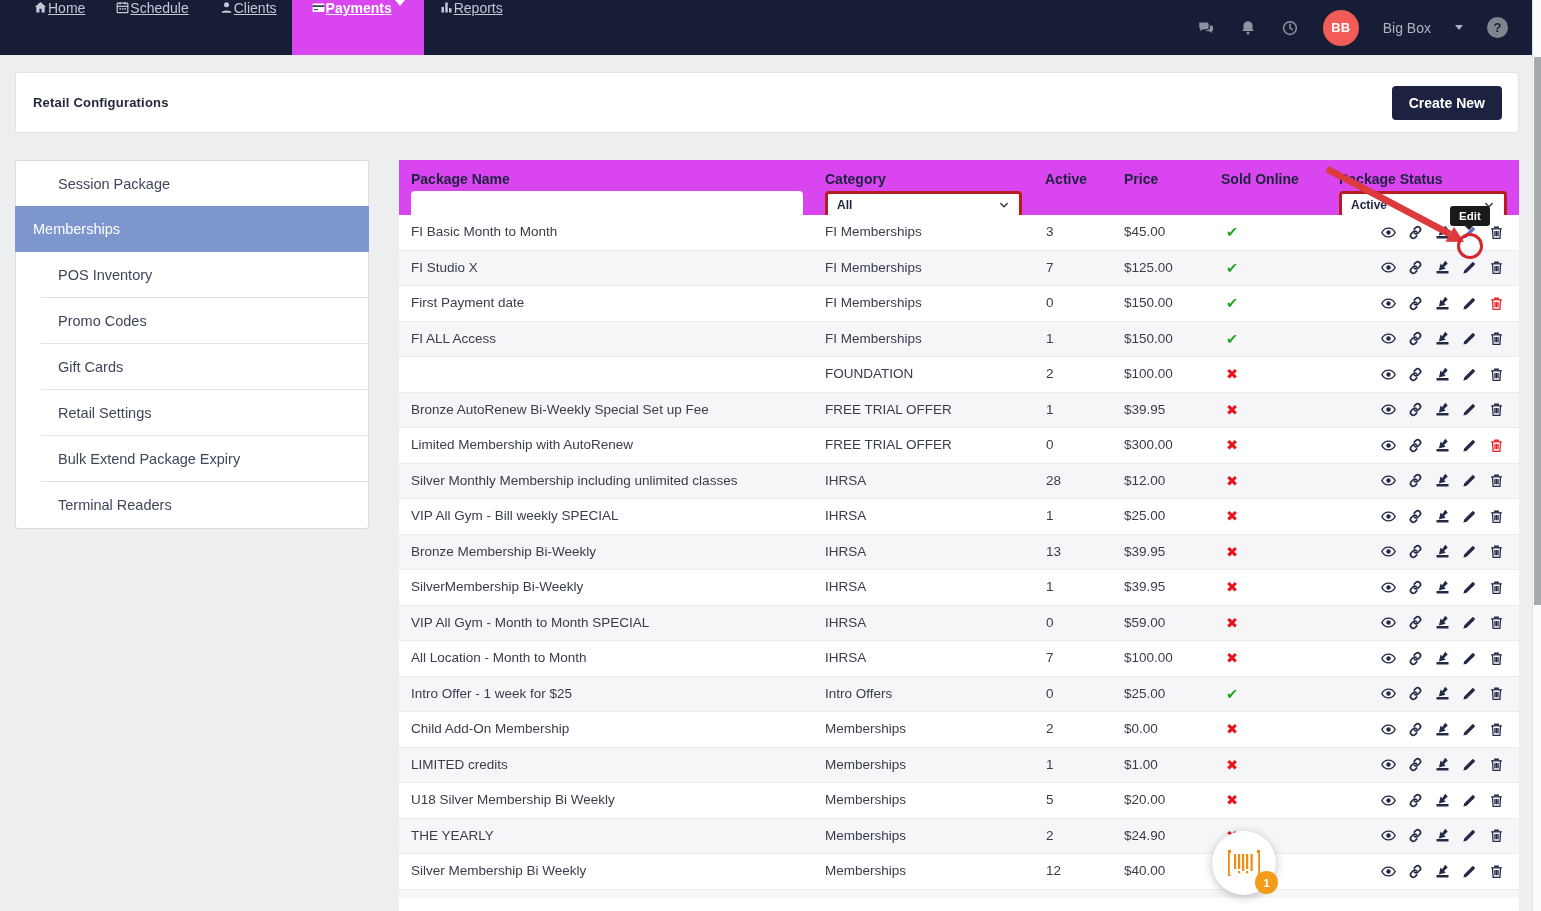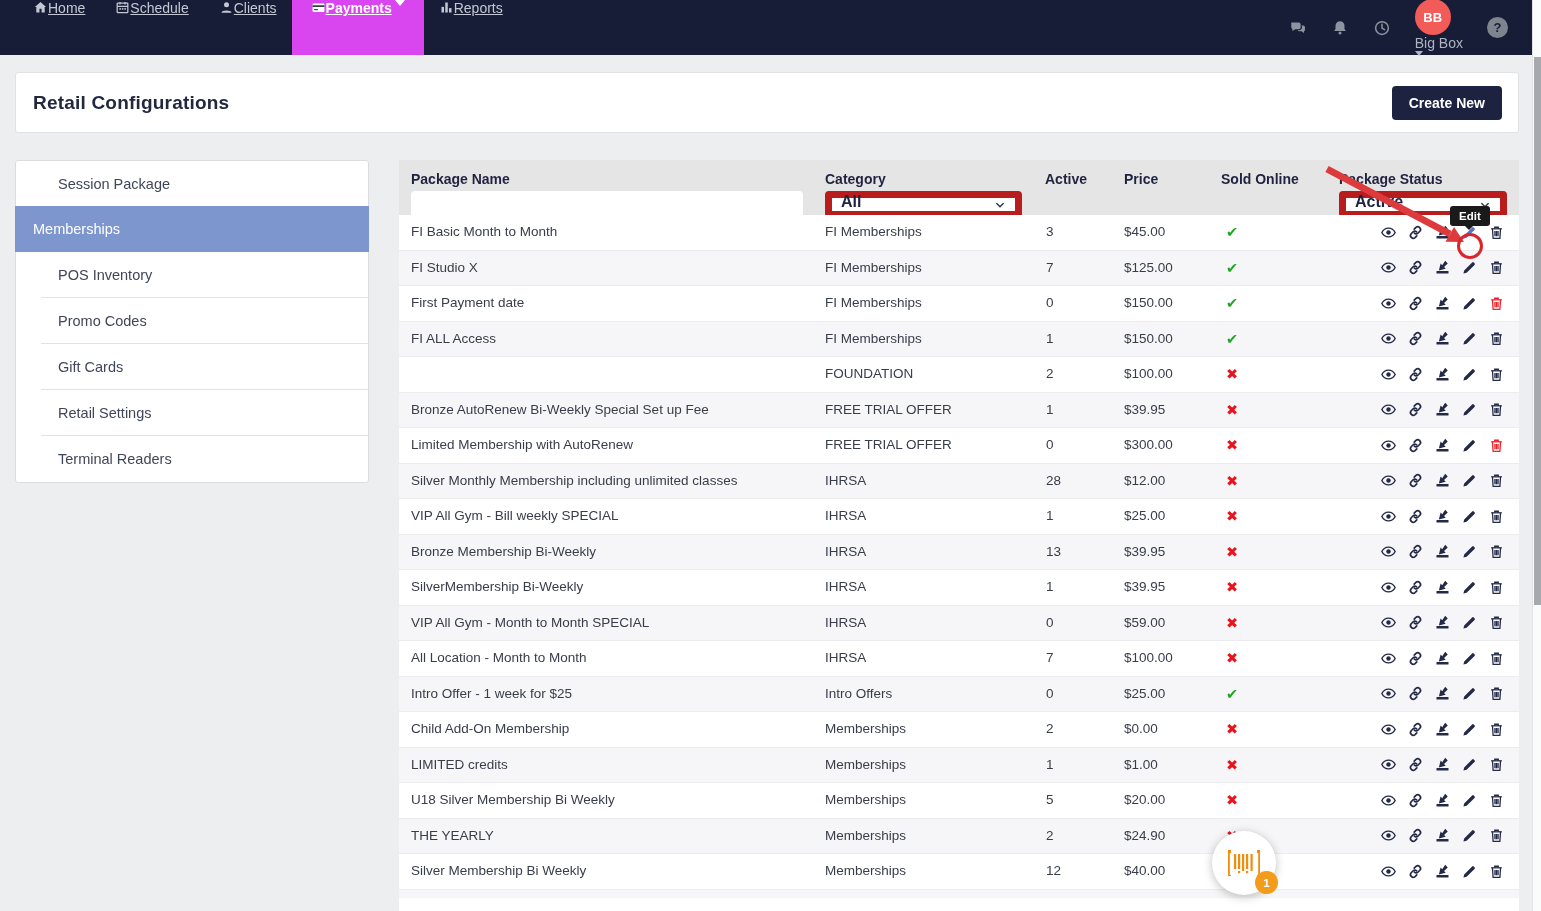--- a/index.html
+++ b/index.html
@@ -9,48 +9,48 @@
   
   .topnav { position:absolute; left:0; top:0; width:1532px; height:55px; background:#171d37; display:flex; align-items:stretch; z-index:10; }
   .nav-left { display:flex; align-items:stretch; padding-left:18px; }
   .nav-item { display:flex; align-items:flex-start; padding:0 15px; color:#c3c8d4; font-size:14px; cursor:pointer;text-decoration:underline; }
   .nav-item.active { background:#d946ef; color:#ffffff; font-weight:700; padding:0 19px; }
   .nav-item svg { width:15px; height:15px; }
   .nav-caret { width:0; height:0; border-left:5px solid transparent; border-right:5px solid transparent; border-top:6px solid currentColor; margin-left:3px; }
   .nav-right { margin-left:auto; display:flex; align-items:center; gap:24px; padding-right:24px; color:#8d93a0; }
   .nav-right svg { width:18px; height:18px; }
   .avatar { width:36px; height:36px; border-radius:50%; background:#f25b57; color:#fff; font-weight:700; font-size:13px; display:flex; align-items:center; justify-content:center; }
-  .user-group { display:flex; align-items:flex-start; gap:0;flex-direction:column; }
+  .user-group { display:flex; align-items:center; gap:24px; }
   .user-name { color:#aeb4c0; font-size:14px; }
   .user-caret { width:0; height:0; border-left:4.5px solid transparent; border-right:4.5px solid transparent; border-top:5.5px solid #aeb4c0; }
   .help-circle { width:21px; height:21px; border-radius:50%; background:#7f858f; color:#171d37; font-weight:700; font-size:13px; display:flex; align-items:center; justify-content:center; }
 
   
   .page-card { position:absolute; left:15px; top:72px; width:1504px; height:61px; background:#fff; border:1px solid #e0e2e5; border-radius:3px; display:flex; align-items:center; }
-  .page-title { margin-left:17px; font-size:19px; font-weight:700; color:#23283f; letter-spacing:.2px; }
+  .page-title { margin-left:17px; font-size:13px; font-weight:700; color:#23283f; letter-spacing:.2px; }
   .btn-create { margin-left:auto; margin-right:16px; background:#1c2240; color:#fff; font-size:14px; font-weight:600; padding:9px 17px; border:none; border-radius:4px; cursor:pointer; font-family:inherit; }
 
   
   .sidebar { position:absolute; left:15px; top:160px; width:354px; background:#fff; border:1px solid #dadcdf; border-radius:3px; }
   .side-item { height:46px; display:flex; align-items:center; padding-left:17px; font-size:14.5px; color:#40465a; border-bottom:1px solid #e2e3e6; cursor:pointer;margin-left:25px; }
   .side-item:last-child { border-bottom:none; }
   .side-item.active { background:#7d96ce; color:#ffffff; margin:-1px -1px 0 -1px; padding-left:18px; border-bottom:1px solid #7d96ce; }
 
   
   .table-wrap { position:absolute; left:399px; top:160px; width:1120px; height:751px; overflow:hidden; background:#fff; }
-  .thead { position:relative; height:55px; background:#e5e5e5; }
+  .thead { position:relative; height:55px; background:#d946ef; }
   .th-label { position:absolute; top:11px; font-size:14px; font-weight:700; color:#1e2340; }
   .th-name   { left:12px; }
   .th-cat    { left:426px; }
   .th-active { left:646px; }
   .th-price  { left:725px; }
   .th-sold   { left:822px; }
   .th-status { left:940px; }
   .f-input { position:absolute; left:12px; top:31px; width:392px; height:27px; border:none; border-radius:4px; background:#fff; padding:0 9px; font-size:13.5px; color:#2a2f45; font-family:inherit; outline:none; }
-  .fselect { position:absolute; top:31px; height:27px; background:#fff; border:7px solid #b91c1c; border-radius:4px; display:flex; align-items:flex-end; font-size:16px; font-weight:700; color:#1e2340; padding:0 9px; cursor:pointer; }
+  .fselect { position:absolute; top:31px; height:27px; background:#fff; border:3px solid #b91c1c; border-radius:4px; display:flex; align-items:center; font-size:12px; font-weight:700; color:#1e2340; padding:0 9px; cursor:pointer; }
   .fselect-cat { left:426px; width:197px; }
   .fselect-status { left:940px; width:168px; }
   .fselect svg { width:12px; height:12px; margin-left:auto; }
 
   .trow { position:relative; height:35.5px; border-bottom:1px solid #ececee; background:#fff; font-size:13.5px; color:#383d4a; }
   .trow.alt { background:#f6f6f8;text-align:right; }
   .tcell { position:absolute; top:0; line-height:34.5px; white-space:nowrap; }
   .c-name  { left:12px; }
   .c-cat   { left:426px; }
   .c-act   { left:647px; }
@@ -242,20 +242,21 @@
   <div class="side-item active">Memberships</div>
 
   <div class="side-item">POS Inventory</div>
 
   <div class="side-item">Promo Codes</div>
 
   <div class="side-item">Gift Cards</div>
 
   <div class="side-item">Retail Settings</div>
 
+  <div class="side-item">Bulk Extend Package Expiry</div>
 
   <div class="side-item">Terminal Readers</div>
 </aside>
 
   <section class="table-wrap">
     <div class="thead">
       <span class="th-label th-name">Package Name</span>
       <span class="th-label th-cat">Category</span>
       <span class="th-label th-active">Active</span>
       <span class="th-label th-price">Price</span>

